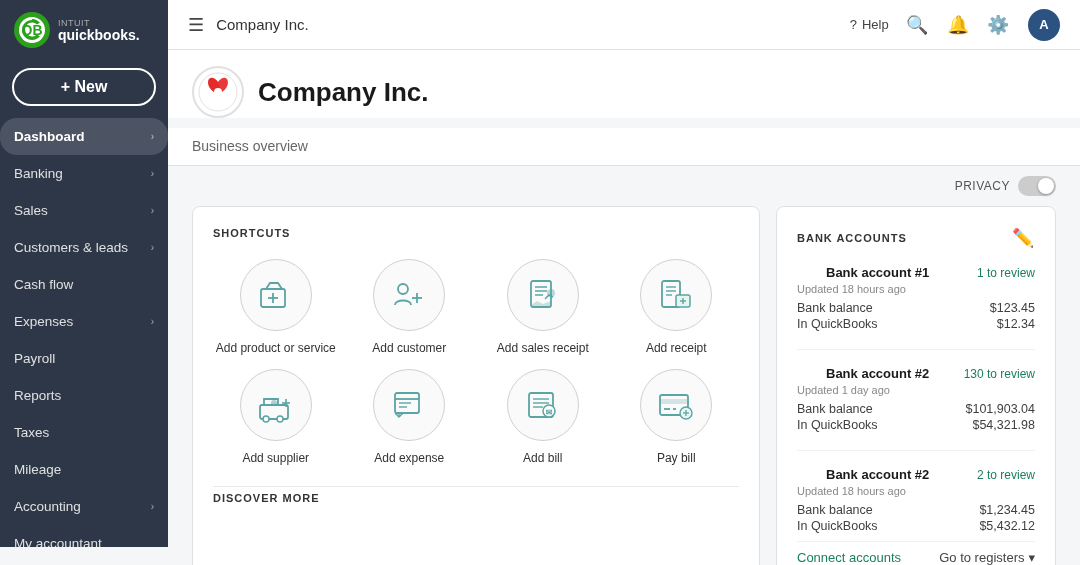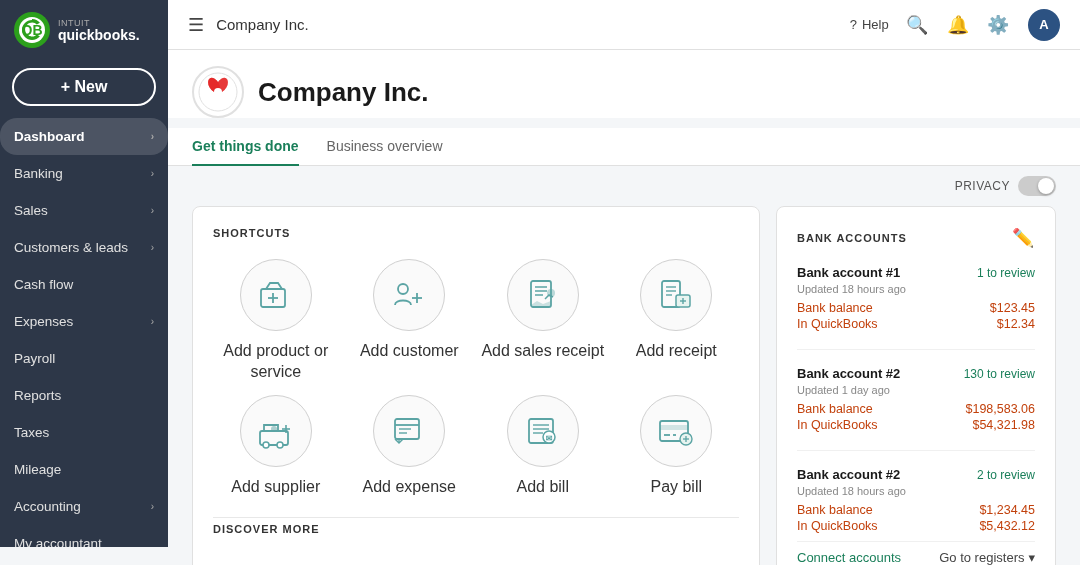--- a/index.html
+++ b/index.html
@@ -264,21 +264,21 @@
       width: 72px;
       height: 72px;
       border-radius: 50%;
       border: 1.5px solid #d0d0d0;
       background: #fafafa;
       display: flex;
       align-items: center;
       justify-content: center;
     }
     .shortcut-label {
-      font-size: 16px;
+      font-size: 12px;
       color: #333;
       text-align: center;
       line-height: 1.3;
     }
 
     
     .shortcut-svg { width: 40px; height: 40px; }
 
     
     .bank-card {
@@ -305,37 +305,38 @@
     .bank-account-name-row {
       display: flex;
       justify-content: space-between;
       align-items: center;
       margin-bottom: 3px;
     }
     .bank-account-name {
       font-size: 13px;
       font-weight: 600;
       color: #1a1a1a;
+      margin-left: 29px;
     }
     .bank-review-link {
       font-size: 12px;
       color: #1a7f5a;
       cursor: pointer;
       text-decoration: none;
     }
     .bank-updated {
       font-size: 11px;
       color: #888;
       margin-bottom: 6px;
     }
     .bank-balance-row {
       display: flex;
       justify-content: space-between;
       font-size: 12.5px;
-      color: #c2410c;
+      color: #404040;
       margin-bottom: 2px;
     }
     .bank-card-footer {
       display: flex;
       justify-content: space-between;
       align-items: center;
       margin-top: 8px;
       padding-top: 8px;
       border-top: 1px solid #f0f0f0;
     }
@@ -460,21 +461,20 @@
           <ellipse cx="20" cy="12" rx="5" ry="8" fill="#e52b2b" transform="rotate(30 20 20)" opacity="0.85"></ellipse>
           <ellipse cx="20" cy="28" rx="5" ry="8" fill="#e52b2b" transform="rotate(150 20 20)" opacity="0.7"></ellipse>
           <ellipse cx="20" cy="28" rx="5" ry="8" fill="#e52b2b" transform="rotate(210 20 20)" opacity="0.55"></ellipse>
           <circle cx="20" cy="20" r="4" fill="#fff"></circle>
         </svg>
       </div>
       <h1 class="company-name">Company Inc.</h1>
     </div>
 
     <div class="tabs">
-      <div class="tab active">Get things done</div>
       <div class="tab">Business overview</div>
     </div>
 
     <div class="privacy-bar">
       <span class="privacy-label">PRIVACY</span>
       <div class="toggle">
         <div class="toggle-knob"></div>
       </div>
     </div>
 
@@ -626,21 +626,21 @@
         </div>
 
         <div class="bank-account-item">
           <div class="bank-account-name-row">
             <span class="bank-account-name">Bank account #2</span>
             <a class="bank-review-link">130 to review</a>
           </div>
           <div class="bank-updated">Updated 1 day ago</div>
           <div class="bank-balance-row">
             <span>Bank balance</span>
-            <span>$198,583.06</span>
+            <span>$101,903.04</span>
           </div>
           <div class="bank-balance-row">
             <span>In QuickBooks</span>
             <span>$54,321.98</span>
           </div>
         </div>
 
         <div class="bank-account-item" style="border-bottom:none; margin-bottom:0; padding-bottom:0;">
           <div class="bank-account-name-row">
             <span class="bank-account-name">Bank account #2</span>

